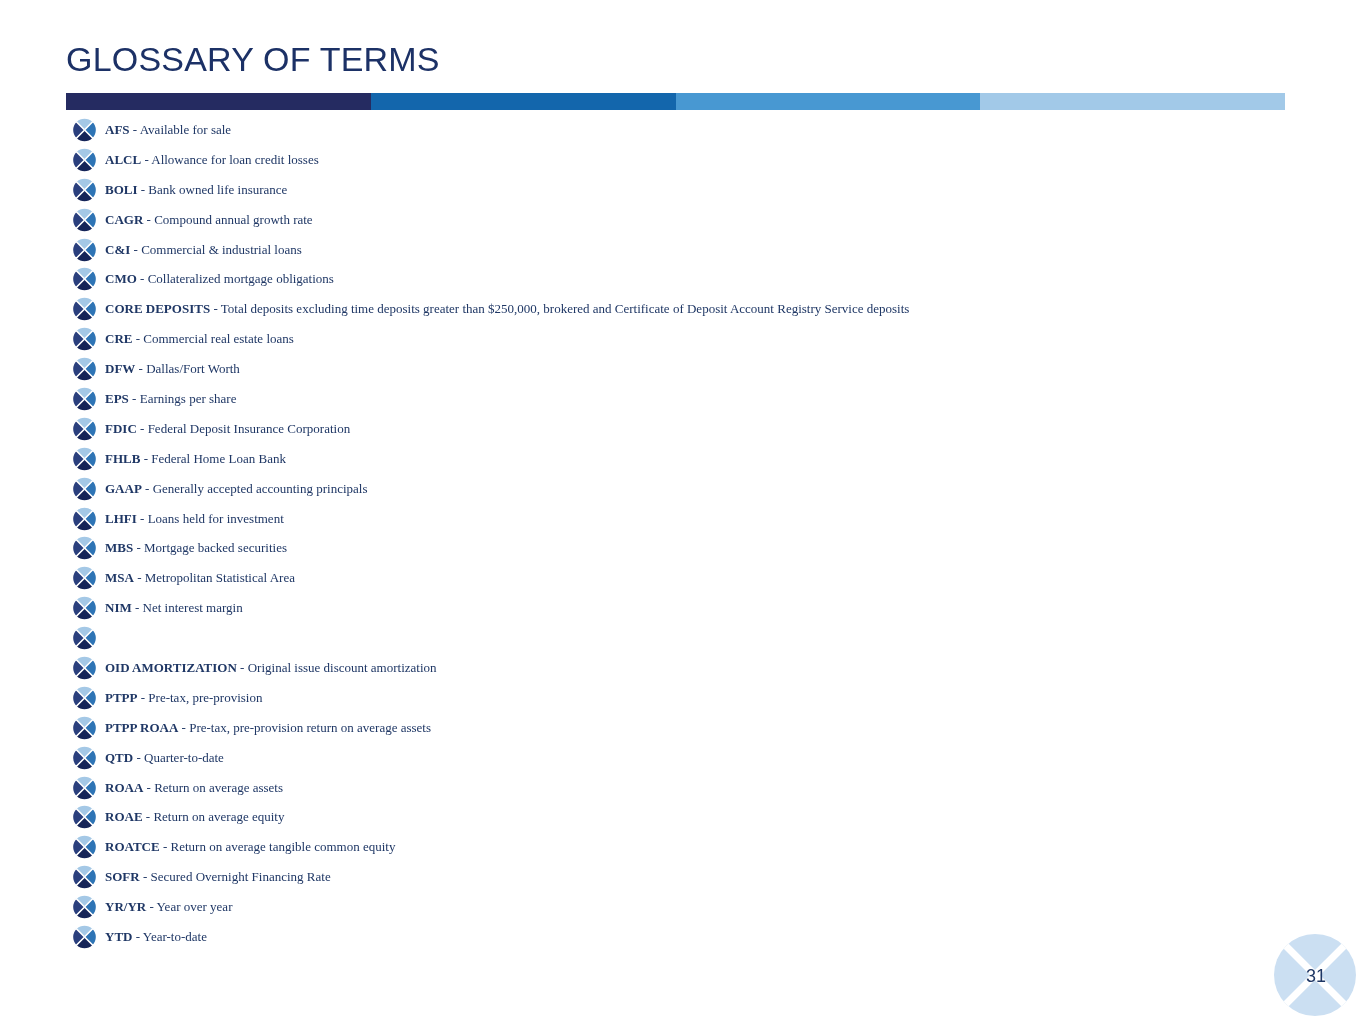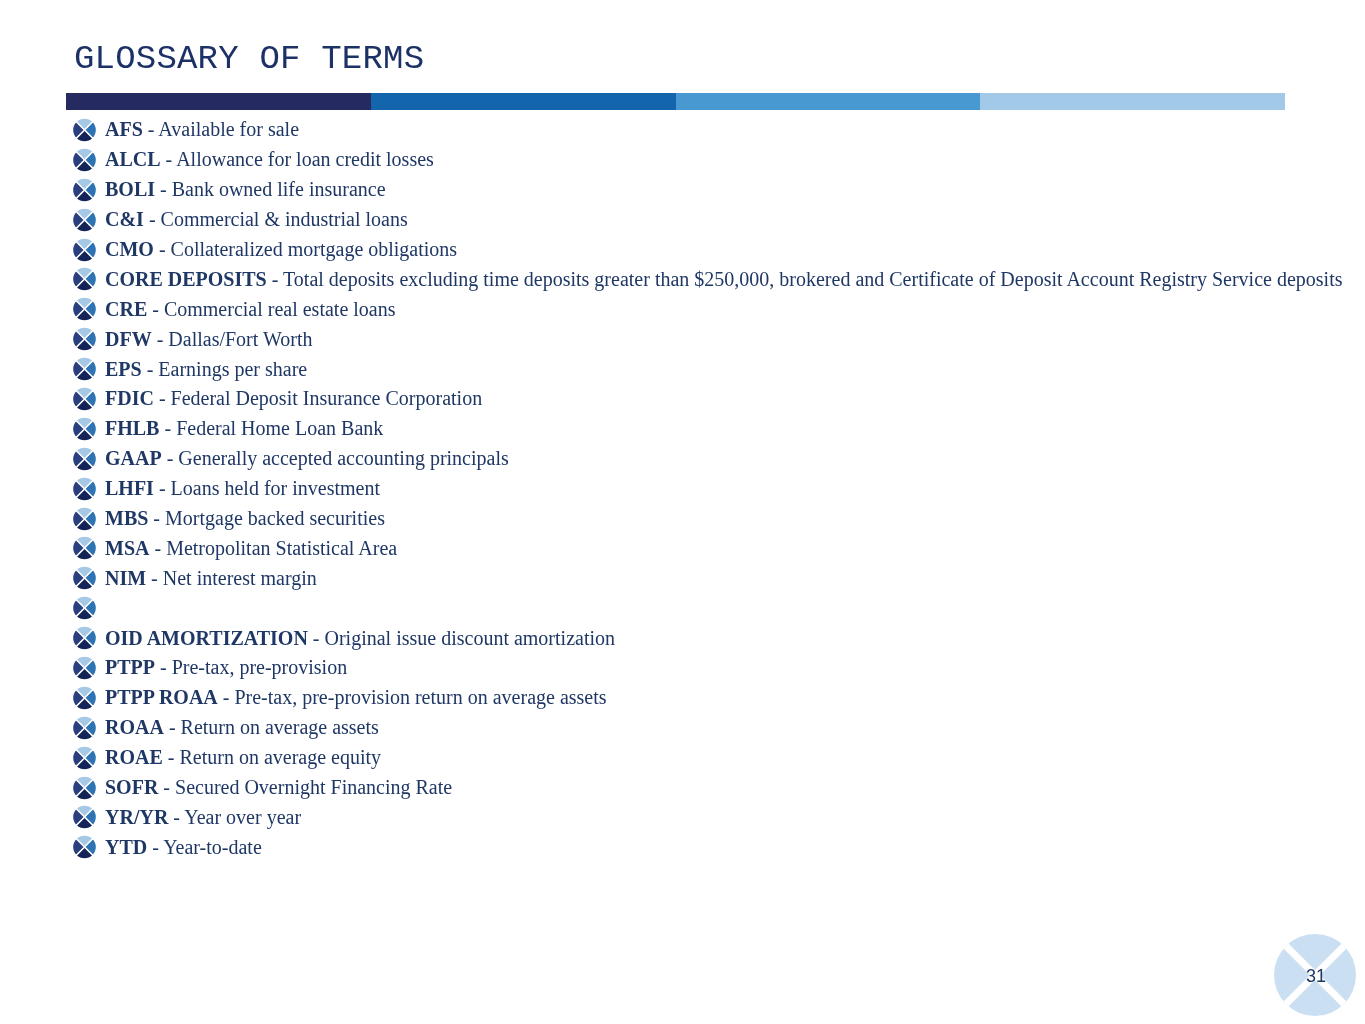--- a/index.html
+++ b/index.html
@@ -12,27 +12,26 @@
     width: 1365px;
     height: 1024px;
     background: #ffffff;
     overflow: hidden;
     font-family: "Liberation Sans", sans-serif;
   }
   .slide-title {
     position: absolute;
     left: 66px;
     top: 40px;
-    font-family: Liberation Mono, monospace;
+    font-family: Liberation Sans, sans-serif;
     font-size: 34px;
     font-weight: 400;
     letter-spacing: 0.2px;
     color: var(--title, #1c3166);
     white-space: nowrap;
-    margin-left: 8px;
   }
   .accent-bar {
     position: absolute;
     left: 66px;
     top: 93px;
     width: 1219px;
     height: 17px;
     display: flex;
   }
   .accent-bar .seg { flex: 1 1 0; height: 100%; }
@@ -50,21 +49,21 @@
     white-space: nowrap;
   }
   .bullet-icon {
     width: 25px;
     height: 24px;
     margin-right: 8px;
     flex: 0 0 auto;
   }
   .glossary-text {
     font-family: "Liberation Serif", serif;
-    font-size: 20px;
+    font-size: 13px;
     color: var(--navy-text, #1f3765);
   }
   .glossary-term { font-weight: 700; }
   .glossary-sep, .glossary-def { font-weight: 400; }
 
   .footer {
     position: absolute;
     left: 1012px;
     top: 981px;
     font-family: Liberation Mono, monospace;
@@ -132,20 +131,29 @@
     <div class="glossary-row">
       <svg class="bullet-icon" viewBox="0 0 24 24">
         <path d="M12 12 L3.51 3.51 A12 12 0 0 1 20.49 3.51 Z" style="fill:var(--logo-wedge-top,#a4c8e6)" stroke="#ffffff" stroke-width="1.4"></path>
         <path d="M12 12 L20.49 3.51 A12 12 0 0 1 20.49 20.49 Z" style="fill:var(--logo-wedge-right,#2e74b5)" stroke="#ffffff" stroke-width="1.4"></path>
         <path d="M12 12 L20.49 20.49 A12 12 0 0 1 3.51 20.49 Z" style="fill:var(--logo-wedge-bottom,#152458)" stroke="#ffffff" stroke-width="1.4"></path>
         <path d="M12 12 L3.51 20.49 A12 12 0 0 1 3.51 3.51 Z" style="fill:var(--logo-wedge-left,#2a3f7d)" stroke="#ffffff" stroke-width="1.4"></path>
       </svg>
       <span class="glossary-text"><span class="glossary-term">BOLI</span><span class="glossary-sep"> - </span><span class="glossary-def">Bank owned life insurance</span></span>
     </div>
 
+    <div class="glossary-row">
+      <svg class="bullet-icon" viewBox="0 0 24 24">
+        <path d="M12 12 L3.51 3.51 A12 12 0 0 1 20.49 3.51 Z" style="fill:var(--logo-wedge-top,#a4c8e6)" stroke="#ffffff" stroke-width="1.4"></path>
+        <path d="M12 12 L20.49 3.51 A12 12 0 0 1 20.49 20.49 Z" style="fill:var(--logo-wedge-right,#2e74b5)" stroke="#ffffff" stroke-width="1.4"></path>
+        <path d="M12 12 L20.49 20.49 A12 12 0 0 1 3.51 20.49 Z" style="fill:var(--logo-wedge-bottom,#152458)" stroke="#ffffff" stroke-width="1.4"></path>
+        <path d="M12 12 L3.51 20.49 A12 12 0 0 1 3.51 3.51 Z" style="fill:var(--logo-wedge-left,#2a3f7d)" stroke="#ffffff" stroke-width="1.4"></path>
+      </svg>
+      <span class="glossary-text"><span class="glossary-term">CAGR</span><span class="glossary-sep"> - </span><span class="glossary-def">Compound annual growth rate</span></span>
+    </div>
 
     <div class="glossary-row">
       <svg class="bullet-icon" viewBox="0 0 24 24">
         <path d="M12 12 L3.51 3.51 A12 12 0 0 1 20.49 3.51 Z" style="fill:var(--logo-wedge-top,#a4c8e6)" stroke="#ffffff" stroke-width="1.4"></path>
         <path d="M12 12 L20.49 3.51 A12 12 0 0 1 20.49 20.49 Z" style="fill:var(--logo-wedge-right,#2e74b5)" stroke="#ffffff" stroke-width="1.4"></path>
         <path d="M12 12 L20.49 20.49 A12 12 0 0 1 3.51 20.49 Z" style="fill:var(--logo-wedge-bottom,#152458)" stroke="#ffffff" stroke-width="1.4"></path>
         <path d="M12 12 L3.51 20.49 A12 12 0 0 1 3.51 3.51 Z" style="fill:var(--logo-wedge-left,#2a3f7d)" stroke="#ffffff" stroke-width="1.4"></path>
       </svg>
       <span class="glossary-text"><span class="glossary-term">C&amp;I</span><span class="glossary-sep"> - </span><span class="glossary-def">Commercial &amp; industrial loans</span></span>
     </div>
@@ -304,20 +312,29 @@
     <div class="glossary-row">
       <svg class="bullet-icon" viewBox="0 0 24 24">
         <path d="M12 12 L3.51 3.51 A12 12 0 0 1 20.49 3.51 Z" style="fill:var(--logo-wedge-top,#a4c8e6)" stroke="#ffffff" stroke-width="1.4"></path>
         <path d="M12 12 L20.49 3.51 A12 12 0 0 1 20.49 20.49 Z" style="fill:var(--logo-wedge-right,#2e74b5)" stroke="#ffffff" stroke-width="1.4"></path>
         <path d="M12 12 L20.49 20.49 A12 12 0 0 1 3.51 20.49 Z" style="fill:var(--logo-wedge-bottom,#152458)" stroke="#ffffff" stroke-width="1.4"></path>
         <path d="M12 12 L3.51 20.49 A12 12 0 0 1 3.51 3.51 Z" style="fill:var(--logo-wedge-left,#2a3f7d)" stroke="#ffffff" stroke-width="1.4"></path>
       </svg>
       <span class="glossary-text"><span class="glossary-term">PTPP ROAA</span><span class="glossary-sep"> - </span><span class="glossary-def">Pre-tax, pre-provision return on average assets</span></span>
     </div>
 
+    <div class="glossary-row">
+      <svg class="bullet-icon" viewBox="0 0 24 24">
+        <path d="M12 12 L3.51 3.51 A12 12 0 0 1 20.49 3.51 Z" style="fill:var(--logo-wedge-top,#a4c8e6)" stroke="#ffffff" stroke-width="1.4"></path>
+        <path d="M12 12 L20.49 3.51 A12 12 0 0 1 20.49 20.49 Z" style="fill:var(--logo-wedge-right,#2e74b5)" stroke="#ffffff" stroke-width="1.4"></path>
+        <path d="M12 12 L20.49 20.49 A12 12 0 0 1 3.51 20.49 Z" style="fill:var(--logo-wedge-bottom,#152458)" stroke="#ffffff" stroke-width="1.4"></path>
+        <path d="M12 12 L3.51 20.49 A12 12 0 0 1 3.51 3.51 Z" style="fill:var(--logo-wedge-left,#2a3f7d)" stroke="#ffffff" stroke-width="1.4"></path>
+      </svg>
+      <span class="glossary-text"><span class="glossary-term">QTD</span><span class="glossary-sep"> - </span><span class="glossary-def">Quarter-to-date</span></span>
+    </div>
 
     <div class="glossary-row">
       <svg class="bullet-icon" viewBox="0 0 24 24">
         <path d="M12 12 L3.51 3.51 A12 12 0 0 1 20.49 3.51 Z" style="fill:var(--logo-wedge-top,#a4c8e6)" stroke="#ffffff" stroke-width="1.4"></path>
         <path d="M12 12 L20.49 3.51 A12 12 0 0 1 20.49 20.49 Z" style="fill:var(--logo-wedge-right,#2e74b5)" stroke="#ffffff" stroke-width="1.4"></path>
         <path d="M12 12 L20.49 20.49 A12 12 0 0 1 3.51 20.49 Z" style="fill:var(--logo-wedge-bottom,#152458)" stroke="#ffffff" stroke-width="1.4"></path>
         <path d="M12 12 L3.51 20.49 A12 12 0 0 1 3.51 3.51 Z" style="fill:var(--logo-wedge-left,#2a3f7d)" stroke="#ffffff" stroke-width="1.4"></path>
       </svg>
       <span class="glossary-text"><span class="glossary-term">ROAA</span><span class="glossary-sep"> - </span><span class="glossary-def">Return on average assets</span></span>
     </div>
@@ -325,20 +342,29 @@
     <div class="glossary-row">
       <svg class="bullet-icon" viewBox="0 0 24 24">
         <path d="M12 12 L3.51 3.51 A12 12 0 0 1 20.49 3.51 Z" style="fill:var(--logo-wedge-top,#a4c8e6)" stroke="#ffffff" stroke-width="1.4"></path>
         <path d="M12 12 L20.49 3.51 A12 12 0 0 1 20.49 20.49 Z" style="fill:var(--logo-wedge-right,#2e74b5)" stroke="#ffffff" stroke-width="1.4"></path>
         <path d="M12 12 L20.49 20.49 A12 12 0 0 1 3.51 20.49 Z" style="fill:var(--logo-wedge-bottom,#152458)" stroke="#ffffff" stroke-width="1.4"></path>
         <path d="M12 12 L3.51 20.49 A12 12 0 0 1 3.51 3.51 Z" style="fill:var(--logo-wedge-left,#2a3f7d)" stroke="#ffffff" stroke-width="1.4"></path>
       </svg>
       <span class="glossary-text"><span class="glossary-term">ROAE</span><span class="glossary-sep"> - </span><span class="glossary-def">Return on average equity</span></span>
     </div>
 
+    <div class="glossary-row">
+      <svg class="bullet-icon" viewBox="0 0 24 24">
+        <path d="M12 12 L3.51 3.51 A12 12 0 0 1 20.49 3.51 Z" style="fill:var(--logo-wedge-top,#a4c8e6)" stroke="#ffffff" stroke-width="1.4"></path>
+        <path d="M12 12 L20.49 3.51 A12 12 0 0 1 20.49 20.49 Z" style="fill:var(--logo-wedge-right,#2e74b5)" stroke="#ffffff" stroke-width="1.4"></path>
+        <path d="M12 12 L20.49 20.49 A12 12 0 0 1 3.51 20.49 Z" style="fill:var(--logo-wedge-bottom,#152458)" stroke="#ffffff" stroke-width="1.4"></path>
+        <path d="M12 12 L3.51 20.49 A12 12 0 0 1 3.51 3.51 Z" style="fill:var(--logo-wedge-left,#2a3f7d)" stroke="#ffffff" stroke-width="1.4"></path>
+      </svg>
+      <span class="glossary-text"><span class="glossary-term">ROATCE</span><span class="glossary-sep"> - </span><span class="glossary-def">Return on average tangible common equity</span></span>
+    </div>
 
     <div class="glossary-row">
       <svg class="bullet-icon" viewBox="0 0 24 24">
         <path d="M12 12 L3.51 3.51 A12 12 0 0 1 20.49 3.51 Z" style="fill:var(--logo-wedge-top,#a4c8e6)" stroke="#ffffff" stroke-width="1.4"></path>
         <path d="M12 12 L20.49 3.51 A12 12 0 0 1 20.49 20.49 Z" style="fill:var(--logo-wedge-right,#2e74b5)" stroke="#ffffff" stroke-width="1.4"></path>
         <path d="M12 12 L20.49 20.49 A12 12 0 0 1 3.51 20.49 Z" style="fill:var(--logo-wedge-bottom,#152458)" stroke="#ffffff" stroke-width="1.4"></path>
         <path d="M12 12 L3.51 20.49 A12 12 0 0 1 3.51 3.51 Z" style="fill:var(--logo-wedge-left,#2a3f7d)" stroke="#ffffff" stroke-width="1.4"></path>
       </svg>
       <span class="glossary-text"><span class="glossary-term">SOFR</span><span class="glossary-sep"> - </span><span class="glossary-def">Secured Overnight Financing Rate</span></span>
     </div>

